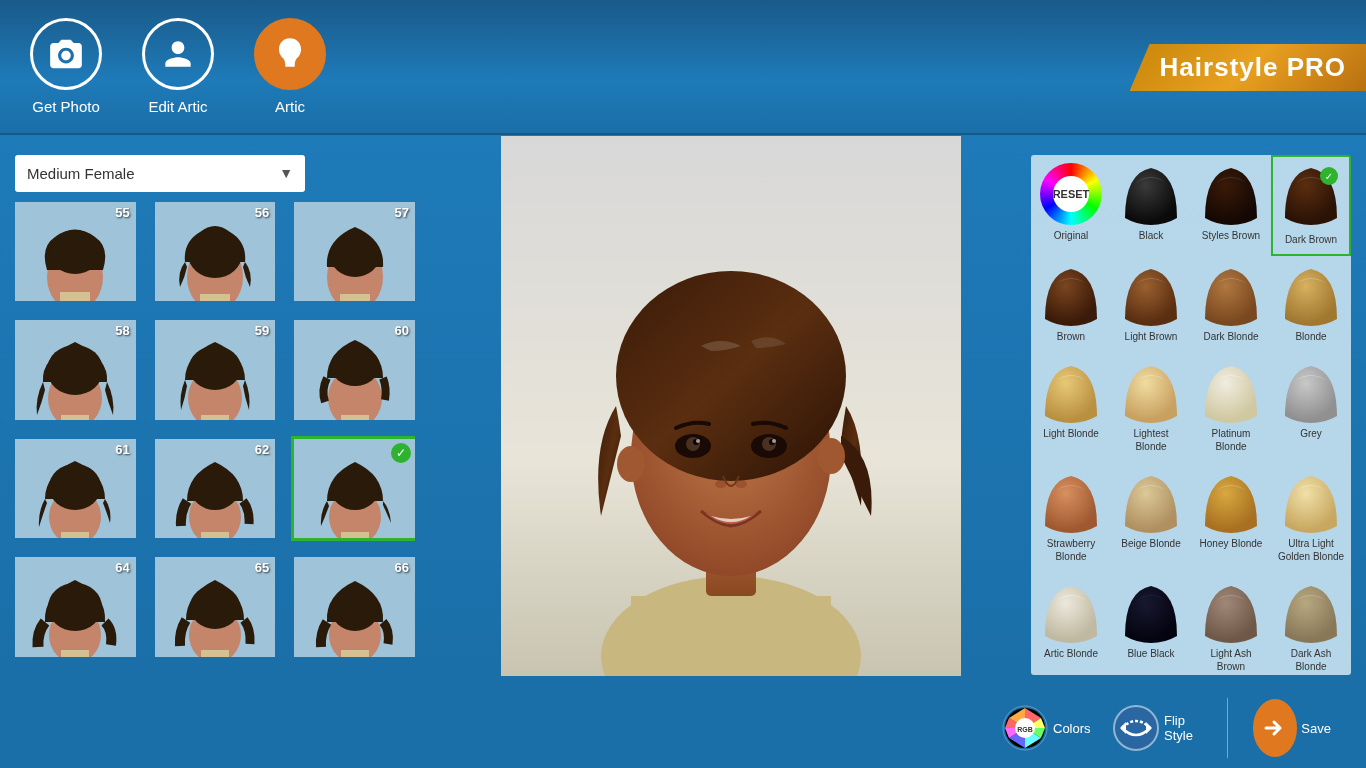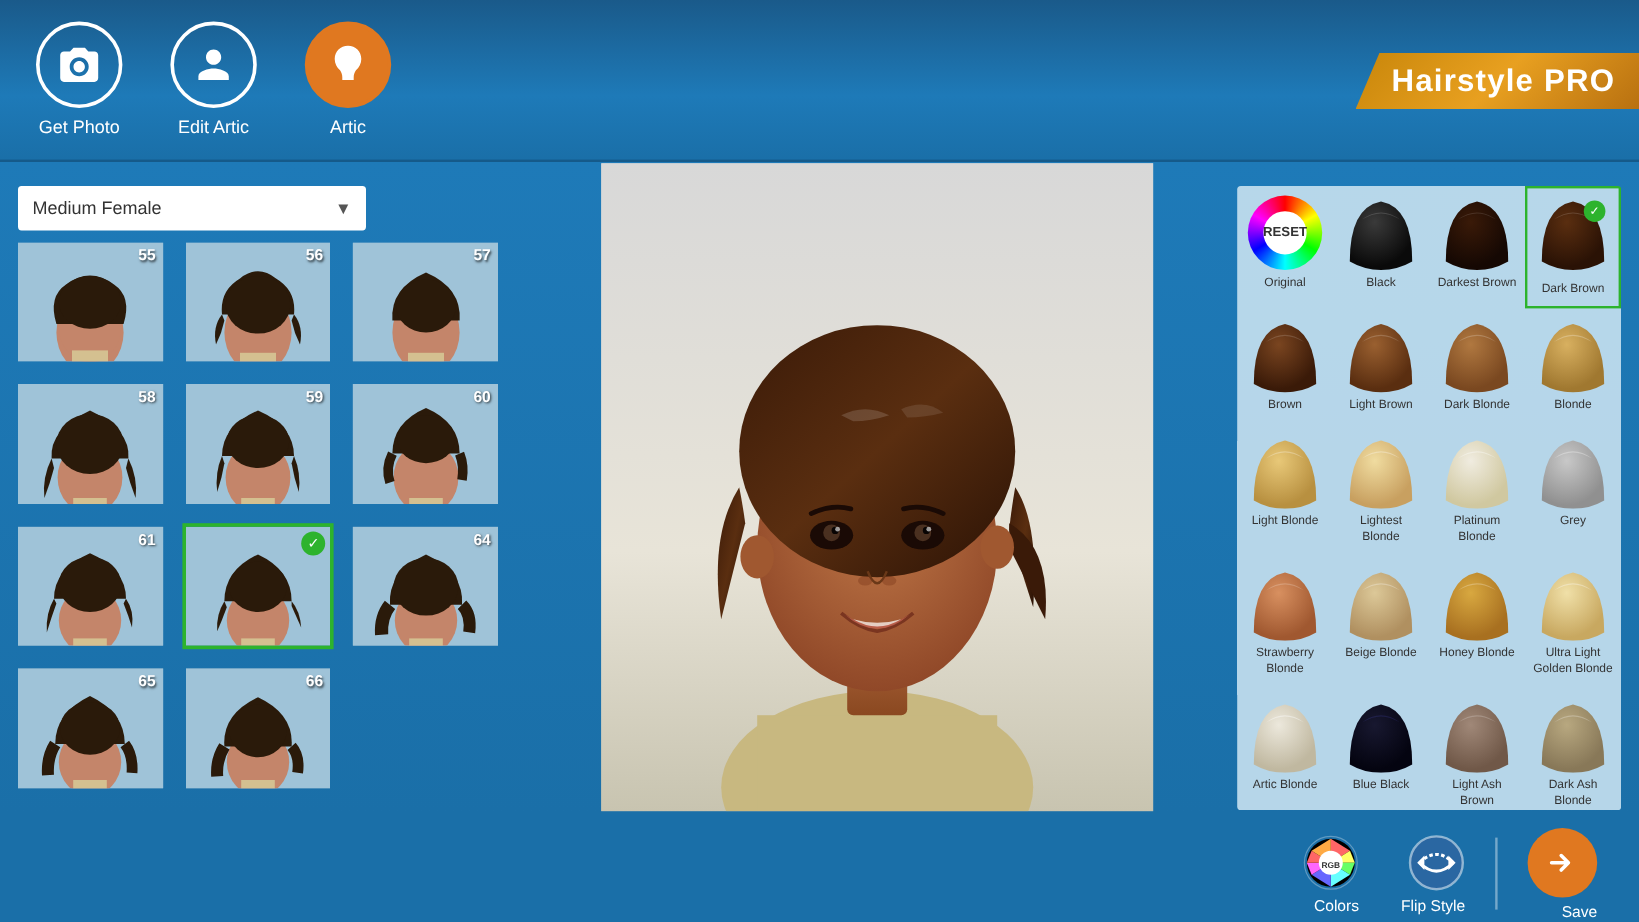--- a/index.html
+++ b/index.html
@@ -267,22 +267,21 @@
       height: 80px;
       display: flex;
       align-items: center;
       justify-content: flex-end;
       padding: 0 20px;
       gap: 5px;
       pointer-events: all;
     }
     .toolbar-item {
       display: flex;
-      flex-direction: column;
-      align-items: flex-end;
+      align-items: center;
       gap: 4px;
       cursor: pointer;
       padding: 8px 15px;
       min-width: 80px;
     }
     .toolbar-icon {
       width: 48px;
       height: 48px;
       border-radius: 50%;
       display: flex;
@@ -448,20 +447,33 @@
           <svg width="100" height="110" viewBox="0 0 100 110">
             <ellipse cx="50" cy="78" rx="26" ry="28" fill="#c4856a"></ellipse>
             <path d="M20 60 Q20 35 50 22 Q80 35 80 60" fill="#2a1a0a"></path>
             <ellipse cx="50" cy="48" rx="26" ry="23" fill="#2a1a0a"></ellipse>
             <path d="M20 60 Q13 72 14 88 Q18 75 22 64" fill="#2a1a0a"></path>
             <path d="M80 60 Q87 70 85 84 Q82 74 78 64" fill="#2a1a0a"></path>
             <rect x="36" y="93" width="28" height="17" fill="#d4c090"></rect>
           </svg>
         </div>
         <span class="style-number">61</span>
+      </div>
+      <div class="style-item">
+        <div class="style-img-placeholder">
+          <svg width="100" height="110" viewBox="0 0 100 110">
+            <ellipse cx="50" cy="78" rx="26" ry="28" fill="#c4856a"></ellipse>
+            <path d="M22 62 Q22 36 50 23 Q78 36 78 62" fill="#2a1a0a"></path>
+            <ellipse cx="50" cy="50" rx="24" ry="21" fill="#2a1a0a"></ellipse>
+            <path d="M22 62 Q15 73 16 87" fill="none" stroke="#2a1a0a" stroke-width="10"></path>
+            <path d="M78 62 Q85 71 84 85" fill="none" stroke="#2a1a0a" stroke-width="9"></path>
+            <rect x="36" y="93" width="28" height="17" fill="#d4c090"></rect>
+          </svg>
+        </div>
+        <span class="style-number">62</span>
       </div>
       <div class="style-item selected">
         <div class="style-img-placeholder">
           <svg width="100" height="110" viewBox="0 0 100 110">
             <ellipse cx="50" cy="78" rx="26" ry="28" fill="#c4856a"></ellipse>
             <path d="M22 62 Q22 36 50 23 Q78 36 78 62" fill="#2a1a0a"></path>
             <ellipse cx="50" cy="50" rx="24" ry="21" fill="#2a1a0a"></ellipse>
             <path d="M22 62 Q15 73 16 87 Q20 78 24 67" fill="#2a1a0a"></path>
             <path d="M78 62 Q85 70 86 84 Q82 75 78 66" fill="#2a1a0a"></path>
             <rect x="36" y="93" width="28" height="17" fill="#d4c090"></rect>
@@ -613,21 +625,21 @@
         <svg class="hair-swatch" viewBox="0 0 62 62">
           <defs>
               <radialGradient id="h2" cx="40%" cy="30%" r="65%">
                 <stop offset="0%" stop-color="#3a1a08"></stop>
                 <stop offset="100%" stop-color="#150803"></stop>
               </radialGradient>
             </defs>
           <path d="M5 55 Q5 10 31 5 Q57 10 57 55 Q45 62 31 62 Q17 62 5 55Z" fill="url(#h2)"></path>
           <path d="M15 20 Q31 8 47 20 Q38 15 31 15 Q24 15 15 20Z" fill="rgba(255,255,255,0.12)"></path>
         </svg>
-        <span class="color-label">Darkest Brown</span>
+        <span class="color-label">Styles Brown</span>
       </div>
 
       <div class="color-item selected">
         <div style="position:relative;display:inline-block;">
           <svg class="hair-swatch" viewBox="0 0 62 62">
             <defs>
                 <radialGradient id="h3" cx="40%" cy="30%" r="65%">
                   <stop offset="0%" stop-color="#5a2e10"></stop>
                   <stop offset="100%" stop-color="#2a1205"></stop>
                 </radialGradient>

